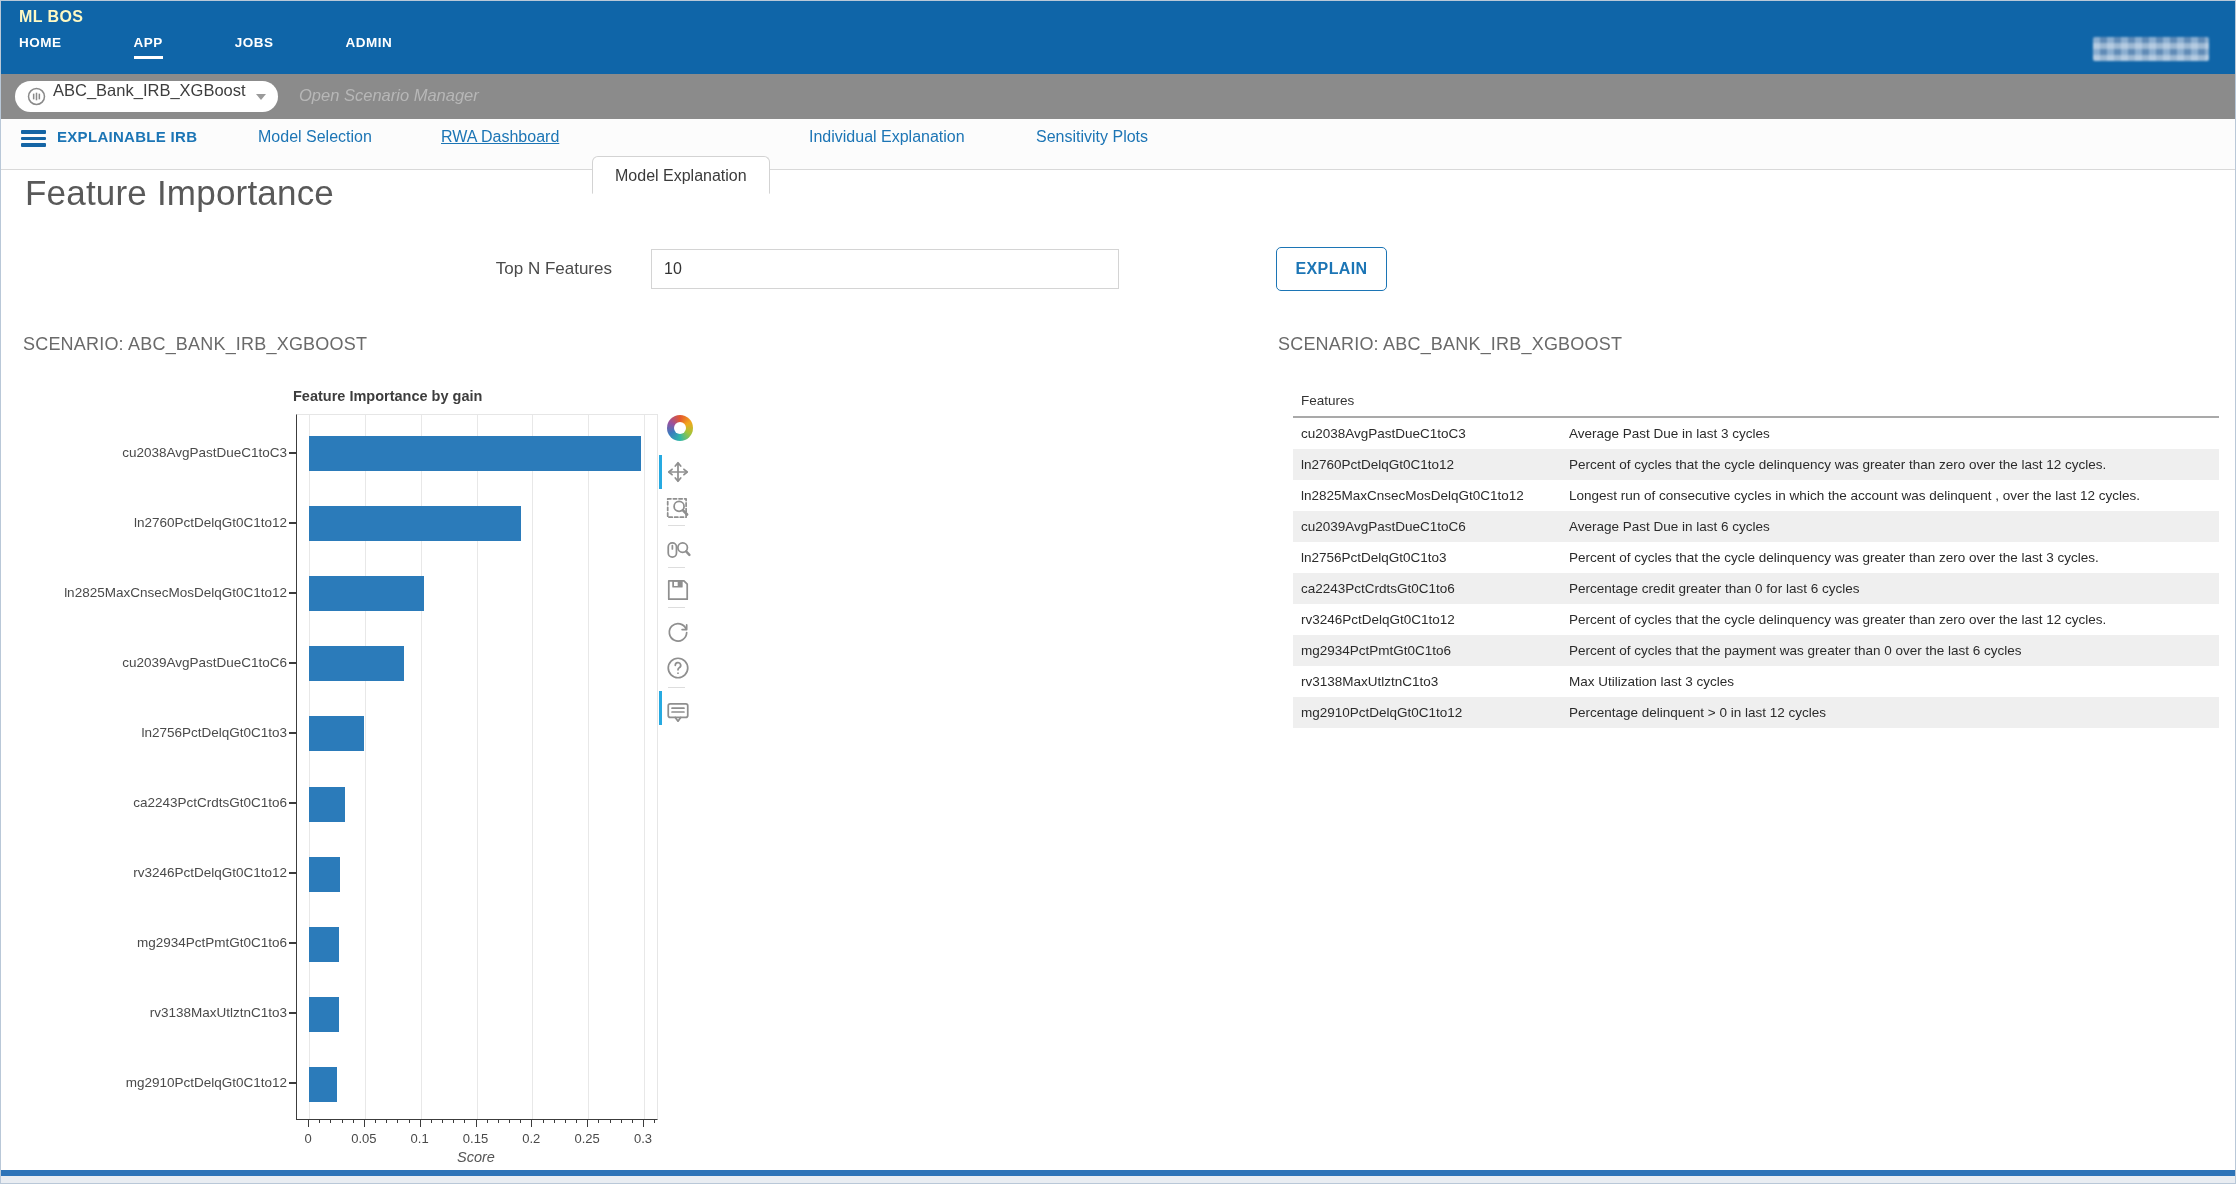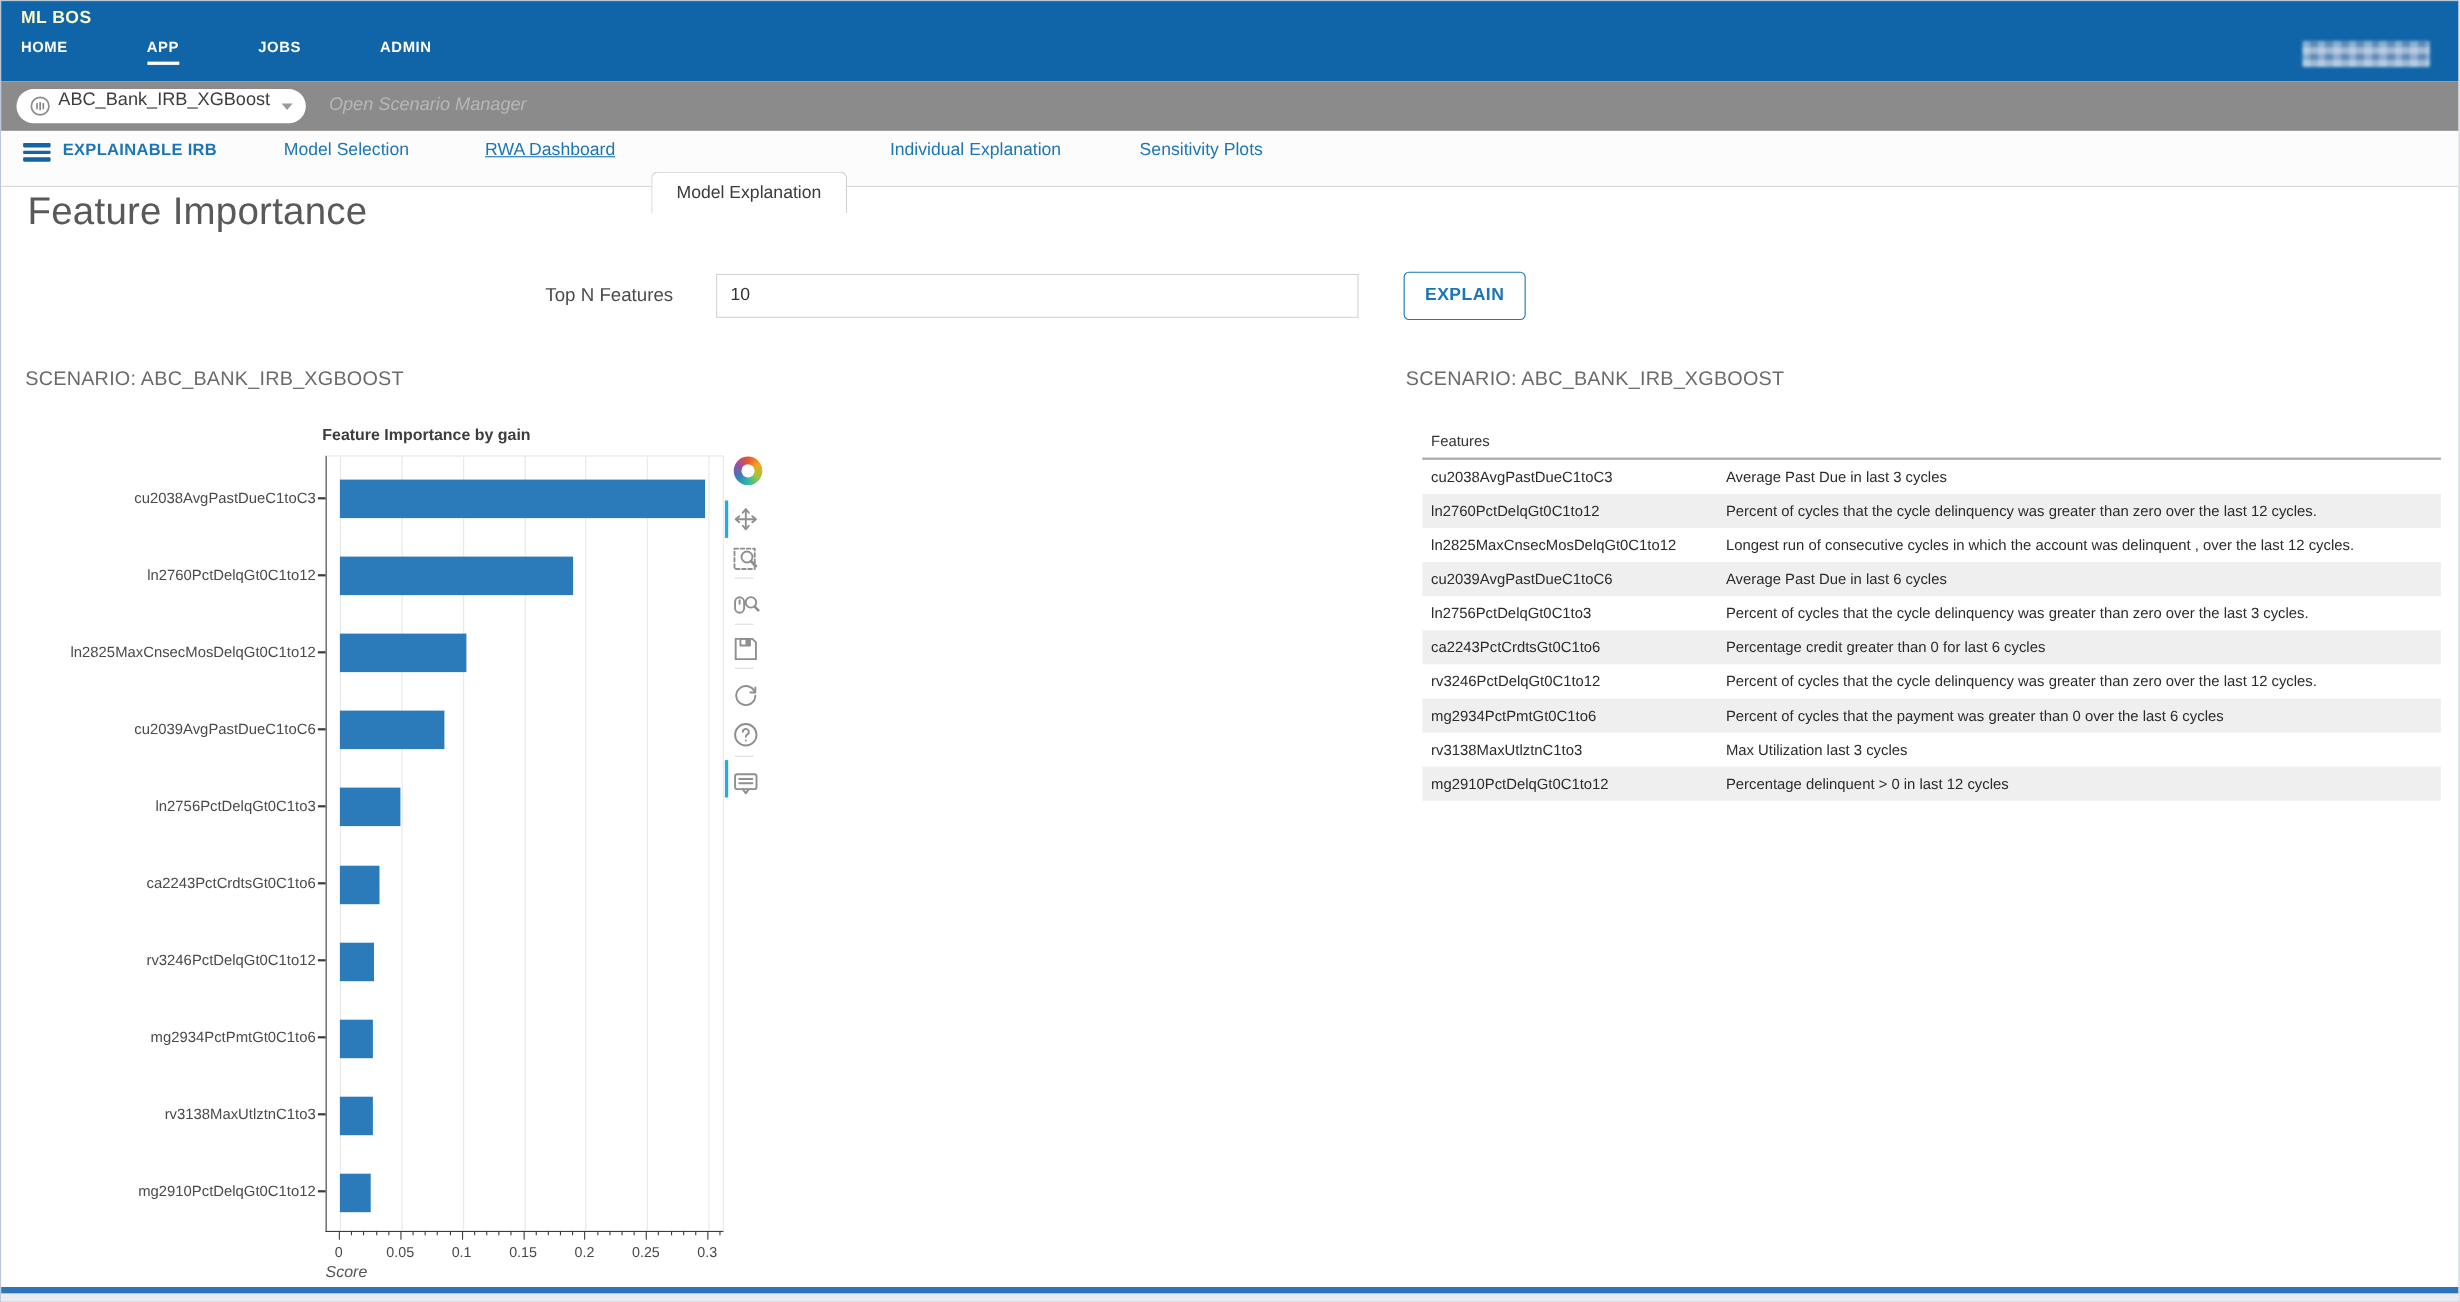--- a/index.html
+++ b/index.html
@@ -37,42 +37,42 @@
   .menu-icon span{display:block;height:3.6px;background:#1565A5;margin-bottom:3px;border-radius:1px;}
   .app-title{position:absolute;left:56px;top:9px;font-size:15px;font-weight:bold;color:#1C75B5;letter-spacing:.3px;}
   .tab{position:absolute;top:9px;font-size:16px;color:#1C75B5;cursor:pointer;white-space:nowrap;}
   .tab.active-box{top:1px;height:38px;line-height:38px;padding:0 22px;background:#fff;
                   border:1px solid #d3d3d3;border-bottom:1px solid #fff;border-radius:6px 6px 0 0;
                   color:#3a3a3a;box-sizing:border-box;margin-top:36px;}
 
   
   .page-title{position:absolute;left:24px;top:172px;font-size:35px;font-weight:500;color:#595959;letter-spacing:.2px;}
   .form-label{position:absolute;left:420px;top:258px;width:191px;text-align:right;font-size:17px;color:#4a4a4a;}
-  .topn-input{position:absolute;left:650px;top:248px;width:584px;height:40px;box-sizing:border-box;
+  .topn-input{position:absolute;left:650px;top:248px;width:468px;height:40px;box-sizing:border-box;
               border:1px solid #d4d4d4;padding:0 12px;font-size:16px;color:#333;
               font-family:"Liberation Sans",sans-serif;outline:none;}
   .explain-btn{position:absolute;left:1275px;top:246px;width:111px;height:44px;background:#fff;
                border:1.5px solid #1C75B5;border-radius:5px;color:#1C75B5;font-size:16px;font-weight:600;
                letter-spacing:.4px;cursor:pointer;font-family:"Liberation Sans",sans-serif;}
   .scenario-heading{font-size:18px;color:#6a6a6a;letter-spacing:.2px;}
   .left-scenario{position:absolute;left:22px;top:333px;}
 
   
   .chart{position:absolute;left:60px;top:383px;width:690px;height:800px;}
   .chart-title{position:absolute;left:232px;top:4px;font-size:14.5px;font-weight:bold;color:#3d3d3d;}
   .plot{position:absolute;left:235px;top:30px;width:360px;height:704px;
         border-left:1px solid #3c3c3c;border-bottom:1px solid #3c3c3c;
         border-top:1px solid #e6e6e6;border-right:1px solid #e6e6e6;box-sizing:content-box;background:#fff;}
   .gridline{position:absolute;top:0;width:1px;height:100%;background:#e8e8e8;}
   .bar{position:absolute;height:35px;}
   .ylabel{position:absolute;left:0;width:226px;text-align:right;font-size:13.5px;color:#4a4a4a;height:18px;line-height:18px;}
   .ytick{position:absolute;left:228px;width:7px;height:2px;background:#3c3c3c;}
   .xtick{position:absolute;background:#3c3c3c;width:1px;}
   .xtick-label{position:absolute;width:44px;text-align:center;font-size:13px;color:#4a4a4a;}
-  .xaxis-label{position:absolute;left:235px;top:765px;width:360px;
+  .xaxis-label{position:absolute;left:235px;top:765px;width:360px;text-align:center;
                font-size:14.5px;font-style:italic;color:#555;}
 
   
   .bokeh-toolbar{position:absolute;left:598px;top:25px;width:40px;}
   .tool{position:absolute;left:6px;width:26px;height:26px;cursor:pointer;}
   .tool svg{stroke:#8f8f8f;fill:none;stroke-width:1.6;stroke-linecap:round;stroke-linejoin:round;}
   .bokeh-logo{position:absolute;left:8px;top:6px;width:26px;height:26px;border-radius:50%;
               background:conic-gradient(#e4572e,#f2a71b,#a3c53a,#30b8a9,#3a7cbf,#9a4f9e,#e4572e);}
   .bokeh-logo:after{content:"";position:absolute;left:7px;top:7px;width:12px;height:12px;background:#fff;border-radius:50%;}
   .tool-active-bar{position:absolute;left:0;width:3px;height:34px;background:#26AAE1;}

